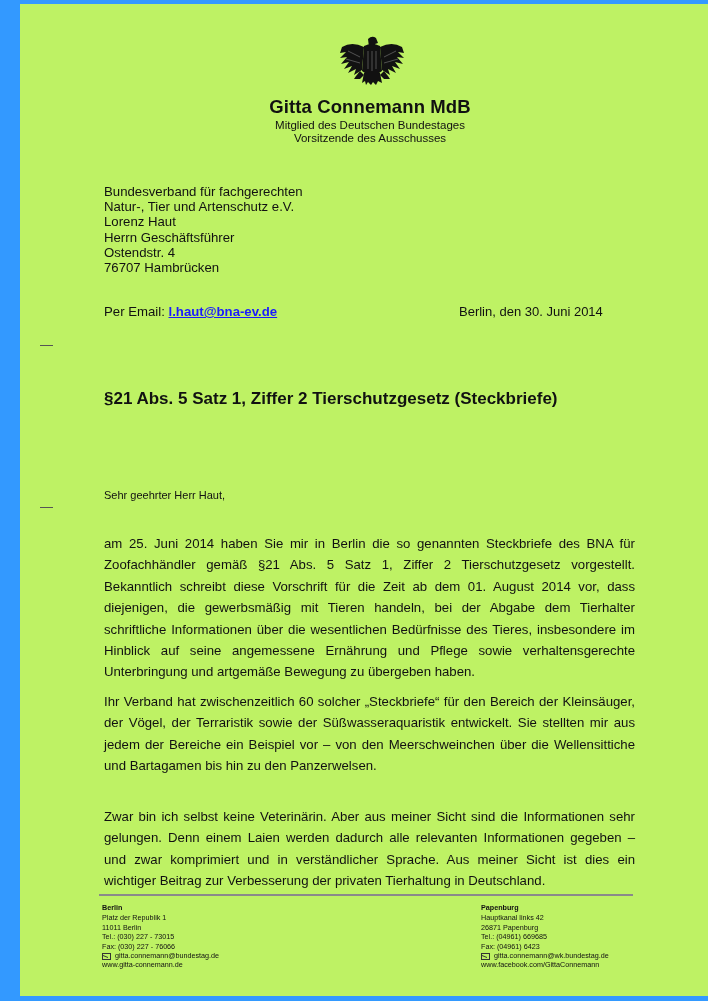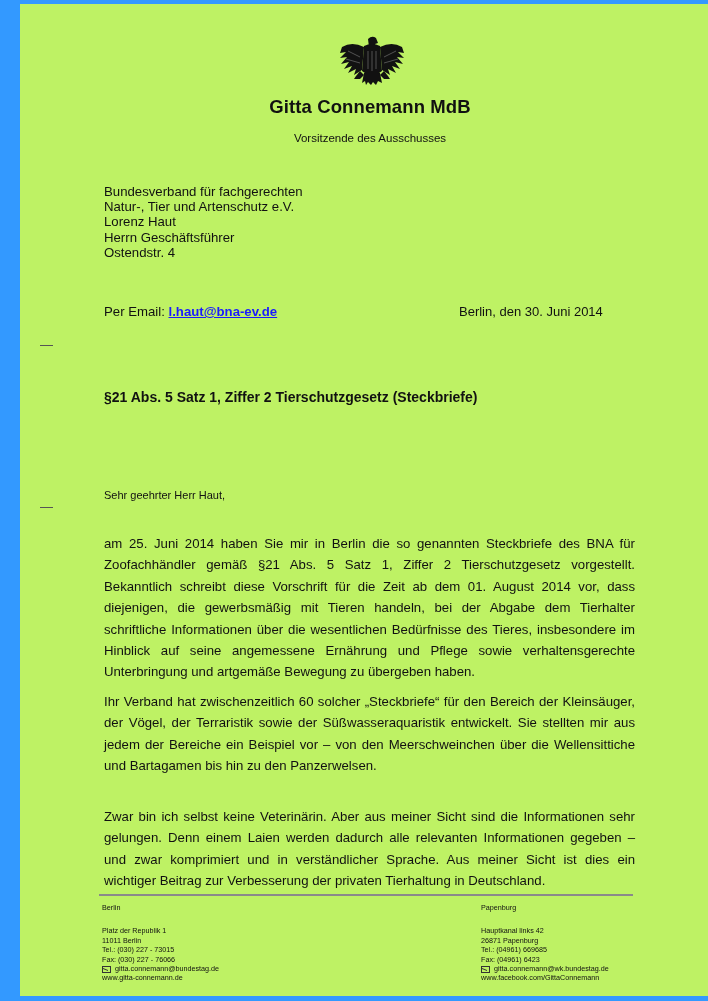--- a/index.html
+++ b/index.html
@@ -35,39 +35,39 @@
 
     
     .email-line { left: 84px; top: 300px; font-size: 13.2px; }
     .email-link { color: #1a1aff; font-weight: bold; text-decoration: underline; cursor: pointer; }
     .date-line { left: 439px; top: 300px; font-size: 13px; }
 
     
     .fold-mark { left: 20px; width: 13px; height: 1px; background: #555; }
 
     
-    .subject { left: 84px; top: 385px; font-size: 14px; font-weight: bold; }
+    .subject { left: 84px; top: 385px; font-size: 17px; font-weight: bold; }
 
     
     .salutation { left: 84px; top: 485px; font-size: 11px; }
 
     
     .para {
       left: 84px; width: 531px;
       font-size: 13.2px; line-height: 21.4px;
       text-align: justify;
     }
     .para-1 { top: 529px; }
     .para-2 { top: 687px; }
     .para-3 { top: 802px; }
 
     
     .footer-rule { left: 79px; top: 890px; width: 534px; height: 2px; background: #8a8a8a; }
     .footer-col { font-size: 7.2px; line-height: 9.4px; color: #111; }
-    .footer-col .fhead { font-weight: normal; margin-bottom: 14px; }
+    .footer-col .fhead { font-weight: bold; margin-bottom: 1px; }
     .footer-col .fline { white-space: nowrap; }
     .footer-left { left: 82px; top: 899px; }
     .footer-right { left: 461px; top: 899px; }
     .mail-glyph { display: inline-block; width: 7px; height: 5px; border: 1px solid #333; margin-right: 4px; vertical-align: middle; position: relative; }
     .mail-glyph::after { content: ""; position: absolute; left: 0; top: -1px; width: 5px; height: 3px; border-bottom: 1px solid #333; transform: skewY(20deg); }
   </style>
 </head>
 <body>
 
 <div class="page">
@@ -95,28 +95,30 @@
           <line x1="38" y1="16" x2="38" y2="34"></line>
         <line x1="10" y1="16" x2="22" y2="22"></line>
           <line x1="8" y1="24" x2="22" y2="28"></line>
           <line x1="58" y1="16" x2="46" y2="22"></line>
           <line x1="60" y1="24" x2="46" y2="28"></line>
       </g>
     </svg>
   </div>
 
   <div class="abs sender-name">Gitta Connemann MdB</div>
+  <div class="abs sender-line" style="top:114px">Mitglied des Deutschen Bundestages</div>
   <div class="abs sender-line" style="top:127px">Vorsitzende des Ausschusses</div>
 
   <div class="abs recipient">
     <div>Bundesverband für fachgerechten</div>
     <div>Natur-, Tier und Artenschutz e.V.</div>
     <div>Lorenz Haut</div>
     <div>Herrn Geschäftsführer</div>
     <div>Ostendstr. 4</div>
+    <div>76707 Hambrücken</div>
   </div>
 
   <div class="abs email-line">
     <span>Per Email: </span><span class="email-link">l.haut@bna-ev.de</span>
   </div>
   <div class="abs date-line">Berlin, den 30. Juni 2014</div>
 
   <div class="abs fold-mark" style="top:341px"></div>
   <div class="abs fold-mark" style="top:503px"></div>
 

